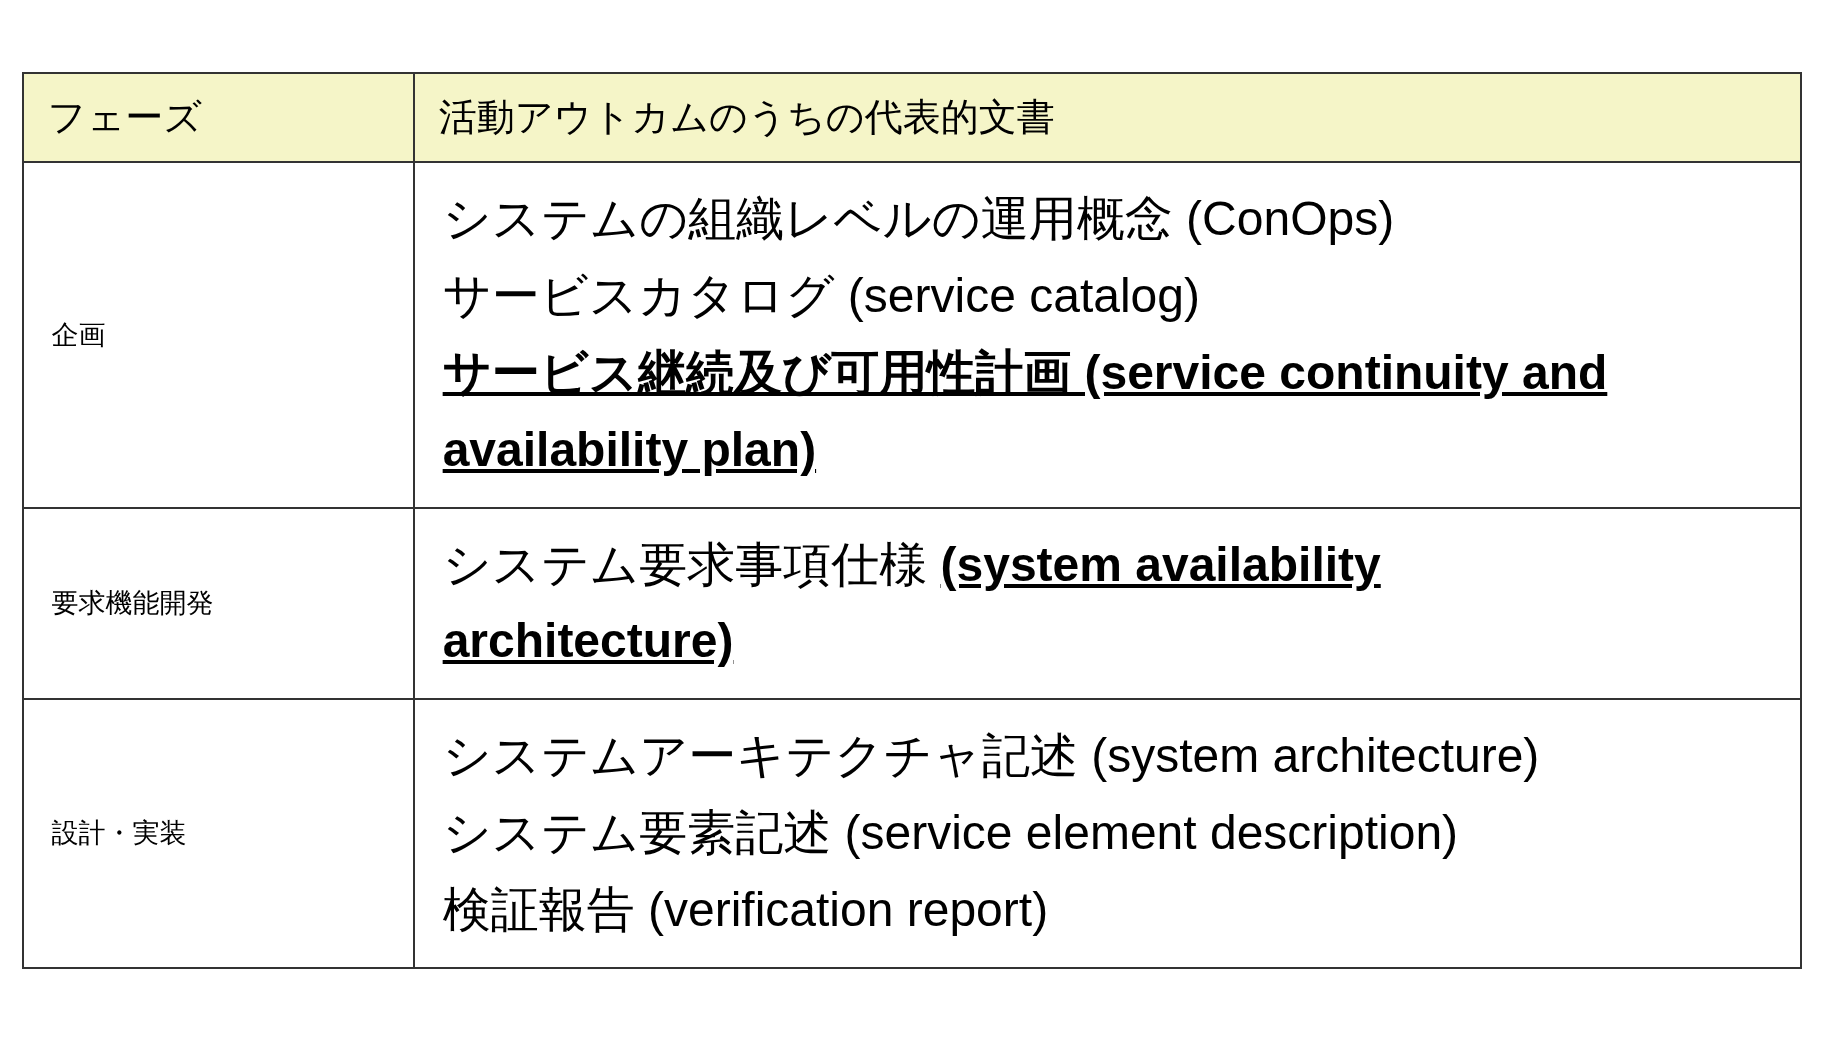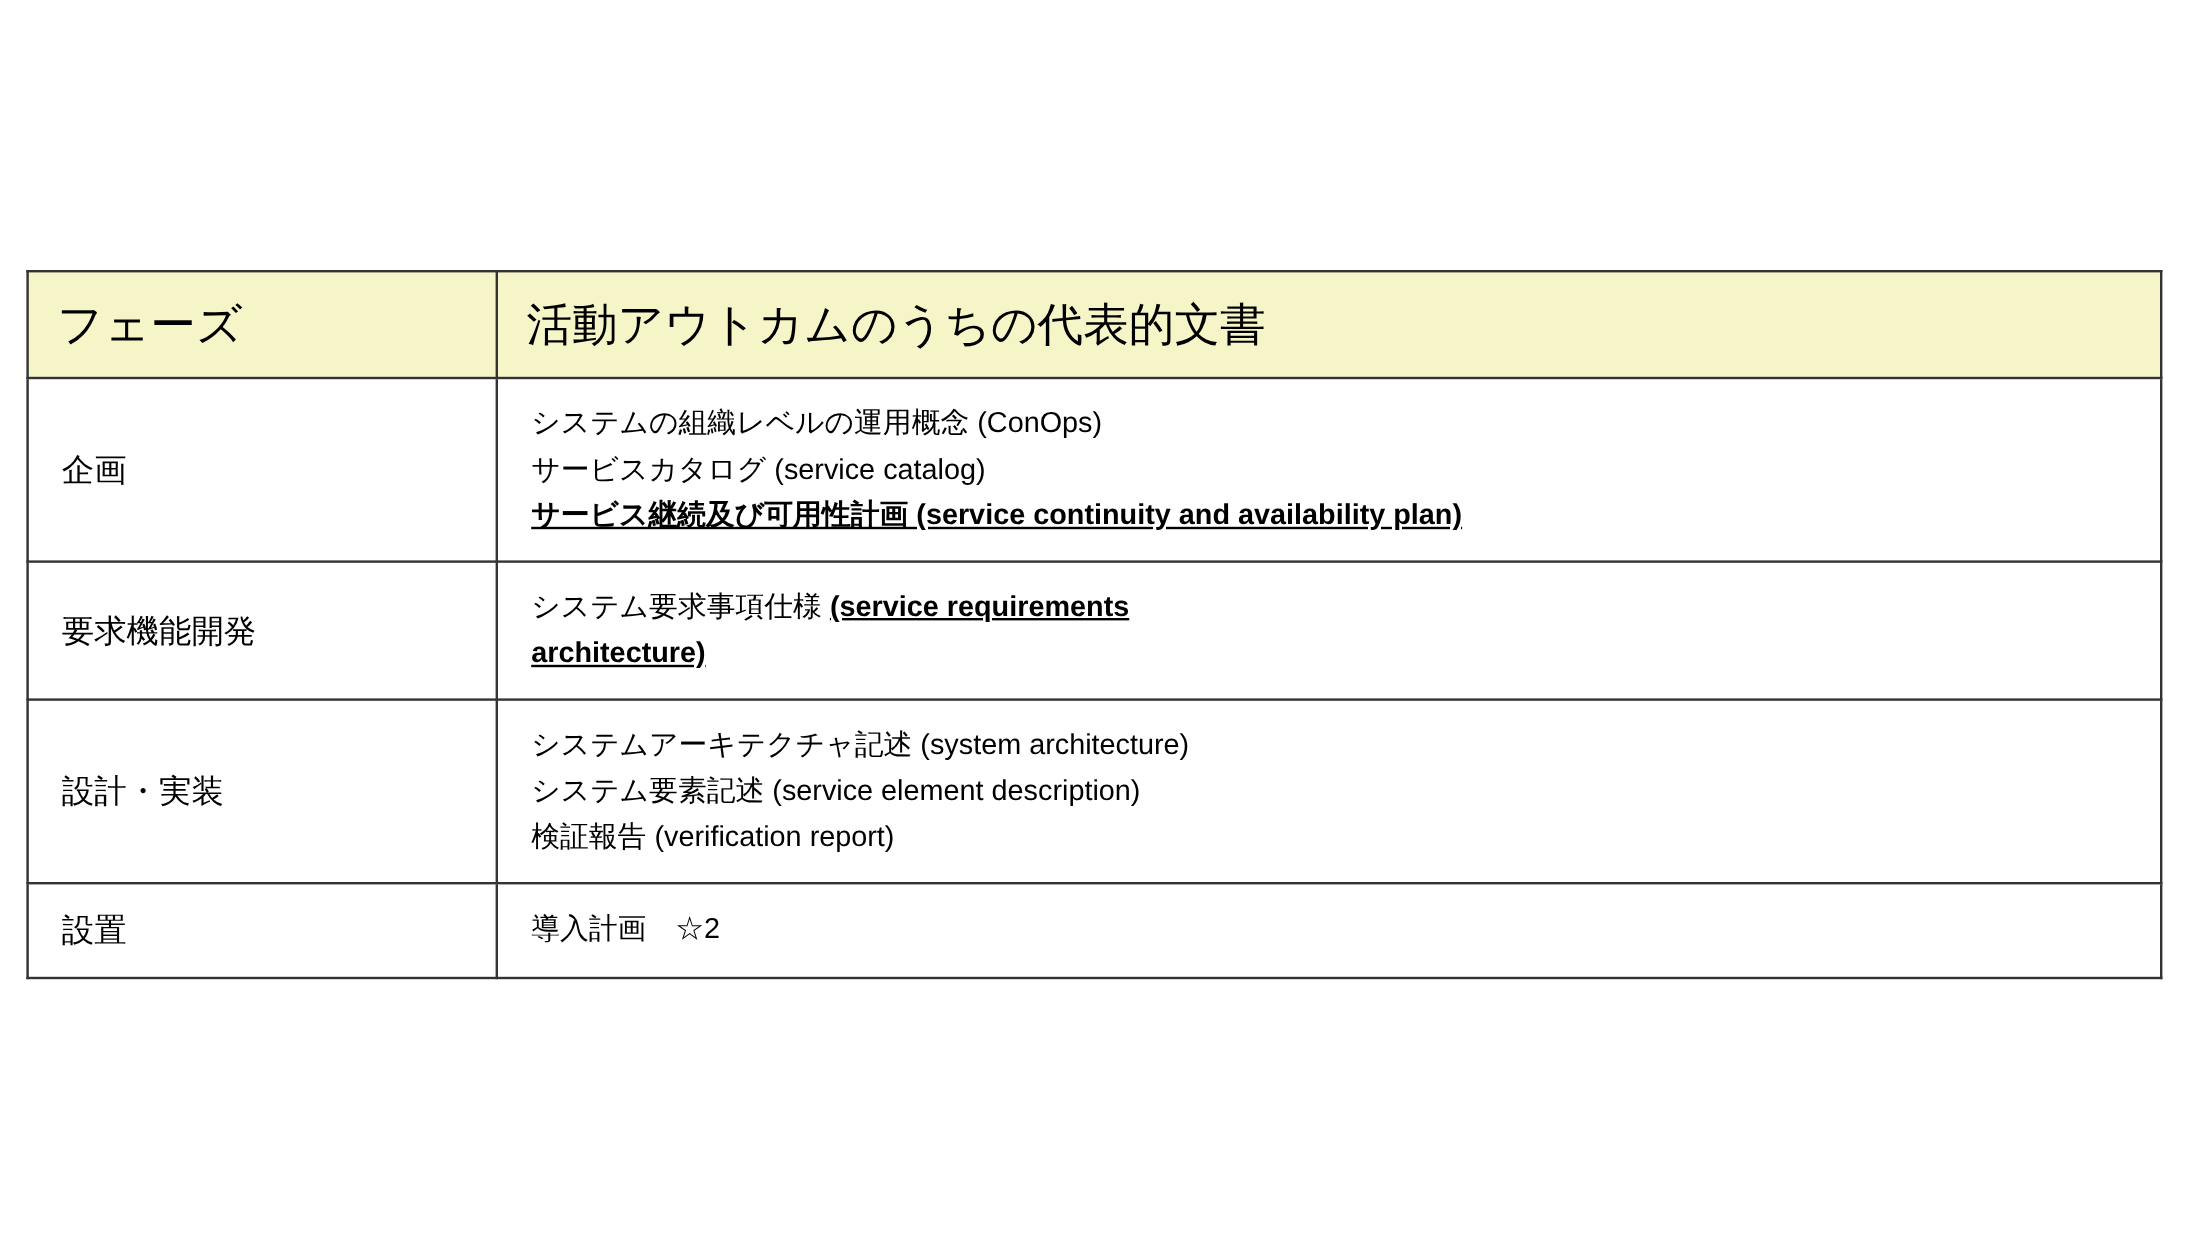--- a/index.html
+++ b/index.html
@@ -53,21 +53,21 @@
     }
 
     tbody tr td:first-child {
       font-size: 27px;
       font-weight: normal;
       width: 22%;
       vertical-align: middle;
     }
 
     tbody tr td.content-cell {
-      font-size: 24px;
+      font-size: 48px;
       line-height: 1.6;
     }
 
     tbody tr td.content-cell .bold-part {
       font-weight: bold;
       text-decoration: underline;
     }
   </style>
 </head>
 <body>
@@ -85,32 +85,26 @@
           <td>企画</td>
           <td class="content-cell">
             <div>システムの組織レベルの運用概念 (ConOps)</div>
             <div>サービスカタログ (service catalog)</div>
             <div><span class="bold-part">サービス継続及び可用性計画 (service continuity and availability plan)</span></div>
           </td>
         </tr>
         <tr>
           <td>要求機能開発</td>
           <td class="content-cell">
-            <div><span>システム要求事項仕様 </span><span class="bold-part">(service requirements</span><br><span class="bold-part">architecture)</span></div>
+            <div><span>システム要求事項仕様 </span><span class="bold-part">(system availability</span><br><span class="bold-part">architecture)</span></div>
           </td>
         </tr>
         <tr>
           <td>設計・実装</td>
           <td class="content-cell">
             <div>システムアーキテクチャ記述 (system architecture)</div>
             <div>システム要素記述 (service element description)</div>
             <div>検証報告 (verification report)</div>
           </td>
         </tr>
-        <tr>
-          <td>設置</td>
-          <td class="content-cell">
-            <div>導入計画　☆2</div>
-          </td>
-        </tr>
       </tbody>
   </table>
 </div>
 
 </body></html>

